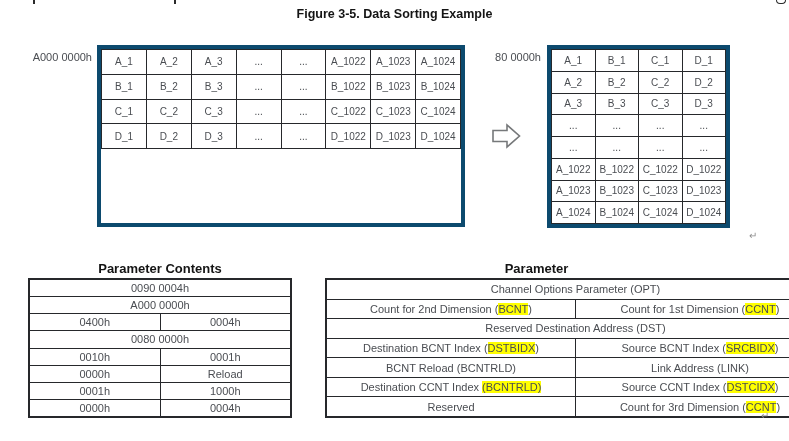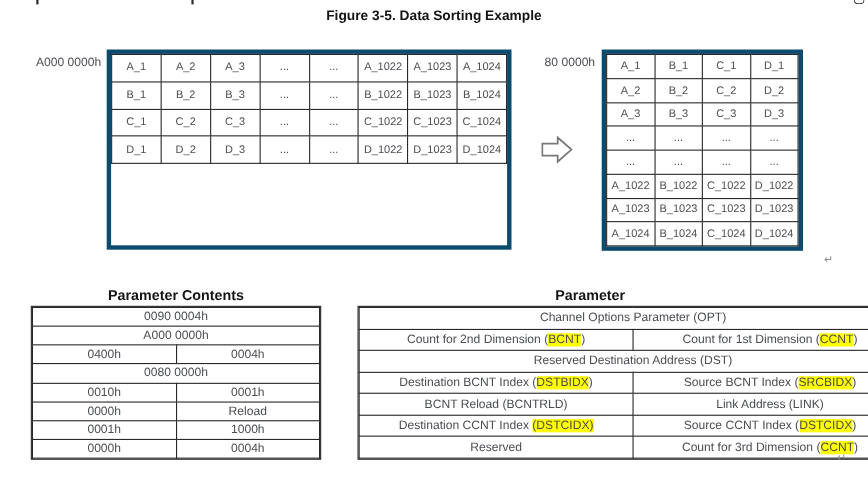--- a/index.html
+++ b/index.html
@@ -226,21 +226,21 @@
           </tr>
           <tr>
             <td class="c0">Destination BCNT Index (<span class="hl">DSTBIDX</span>)</td>
             <td class="c1">Source BCNT Index (<span class="hl">SRCBIDX</span>)</td>
           </tr>
           <tr>
             <td class="c0">BCNT Reload (BCNTRLD)</td>
             <td class="c1">Link Address (LINK)</td>
           </tr>
           <tr>
-            <td class="c0">Destination CCNT Index <span class="hl">(DSTCIDX)</span></td>
+            <td class="c0">Destination CCNT Index <span class="hl">(BCNTRLD)</span></td>
             <td class="c1">Source CCNT Index (<span class="hl">DSTCIDX</span>)</td>
           </tr>
           <tr>
             <td class="c0">Reserved</td>
             <td class="c1">Count for 3rd Dimension (<span class="hl">CCNT</span>)</td>
           </tr>
         </tbody>
       </table>
   </div>
 

